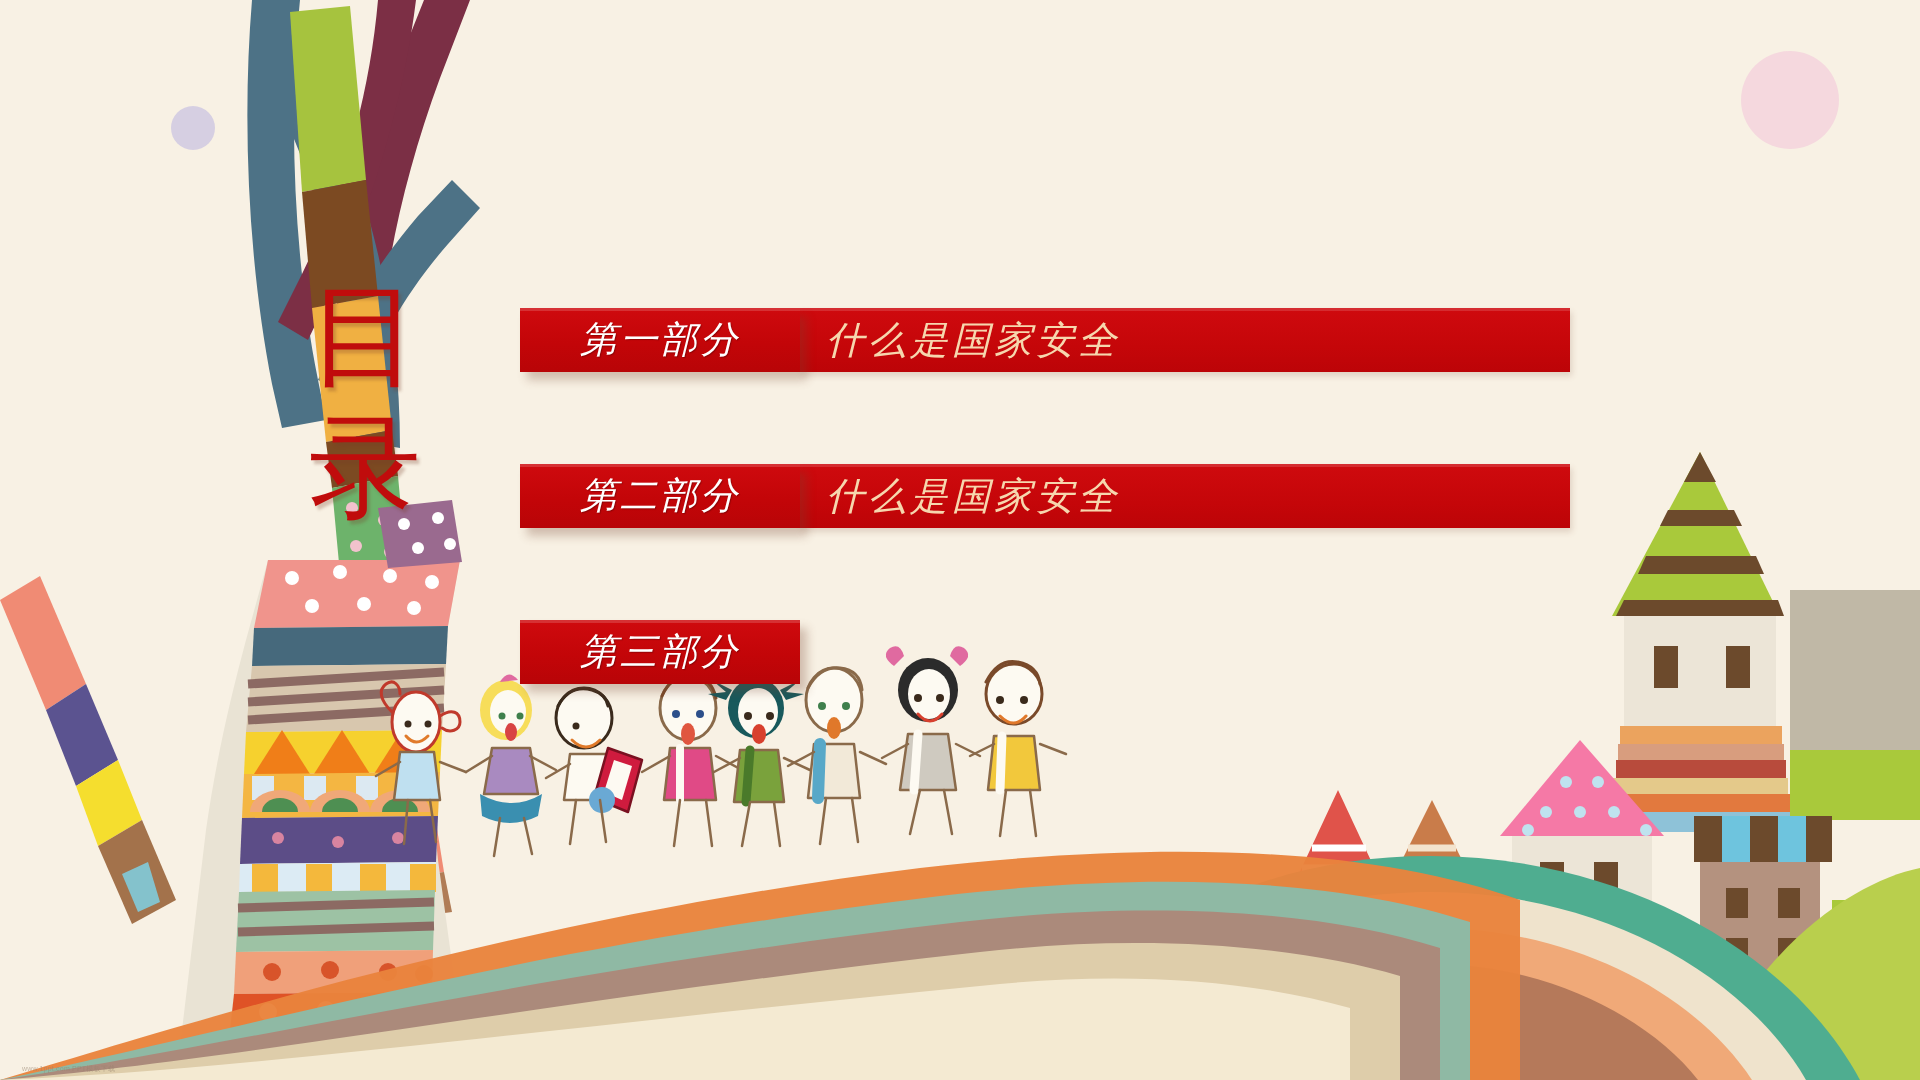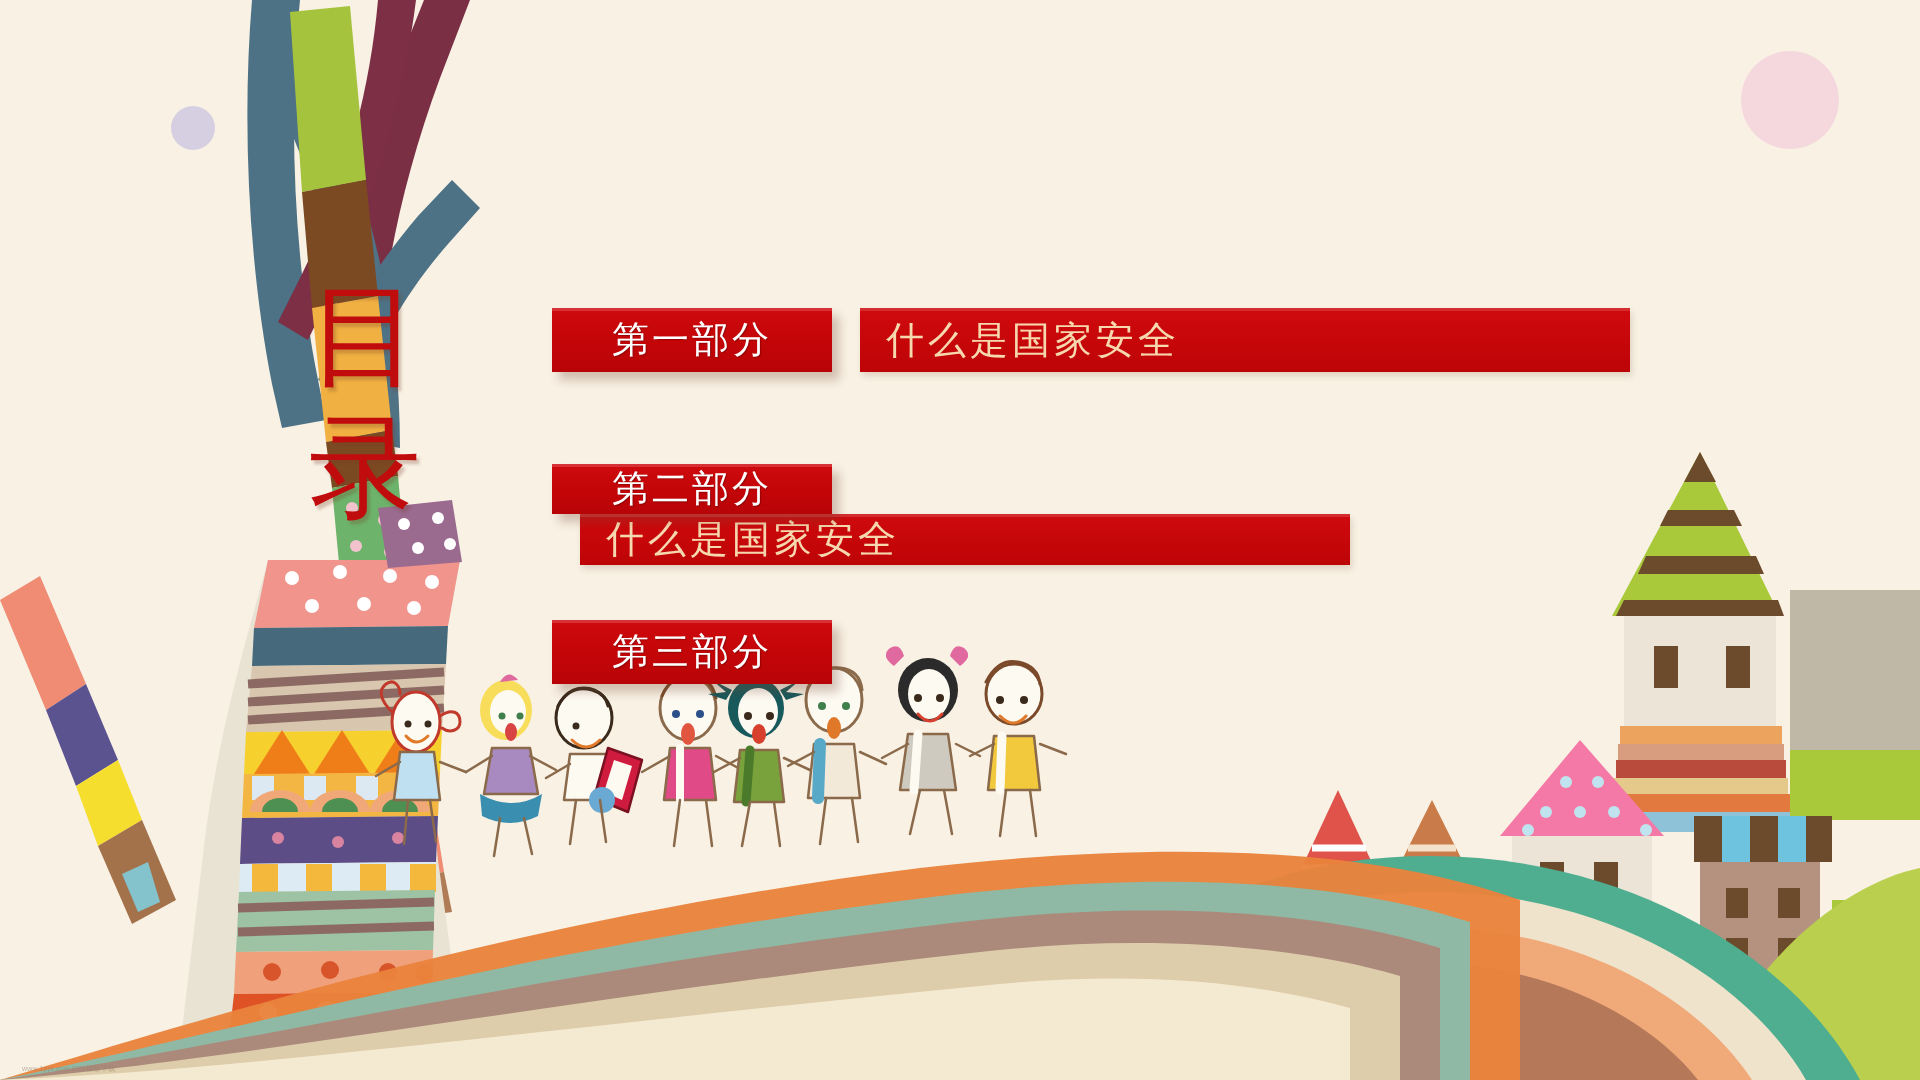--- a/index.html
+++ b/index.html
@@ -41,27 +41,28 @@
     font-family: "Liberation Serif", "DejaVu Serif", serif;
     font-weight: 400;
     letter-spacing: 2px;
     text-shadow: 3px 4px 3px rgba(120,60,40,0.28);
     user-select: none;
   }
   #title-block .t-char { display: block; }
 
   .toc-row {
     position: absolute;
-    left: 552px;
+    left: 520px;
     height: 64px;
     display: flex;
     align-items: stretch;
+    font-style: italic;
   }
   .toc-row.r1 { top: 308px; }
-  .toc-row.r2 { top: 464px; flex-direction: column; }
+  .toc-row.r2 { top: 464px; }
   .toc-row.r3 { top: 620px; }
 
   .toc-chip {
     width: 280px;
     background: linear-gradient(180deg,#cf0a0e 0%, #c30508 55%, #b80407 100%);
     box-shadow: 7px 8px 9px rgba(120,70,50,0.30);
     display: flex;
     align-items: center;
     justify-content: center;
     color: #ffffff;
@@ -70,21 +71,20 @@
     text-shadow: 1px 1px 1px rgba(0,0,0,0.25);
     position: relative;
     z-index: 3;
   }
   .toc-chip::after{
     content:"";
     position:absolute; left:0; right:0; top:0; height:3px;
     background:rgba(255,255,255,0.16);
   }
   .toc-bar {
-    margin-left: 28px;
     width: 770px;
     background: linear-gradient(180deg,#cf0a0e 0%, #c50609 60%, #bc0407 100%);
     display: flex;
     align-items: center;
     padding-left: 26px;
     color: #f6d7ae;
     font-size: 38px;
     letter-spacing: 4px;
     box-shadow: 2px 4px 6px rgba(120,70,50,0.18);
     position: relative;

